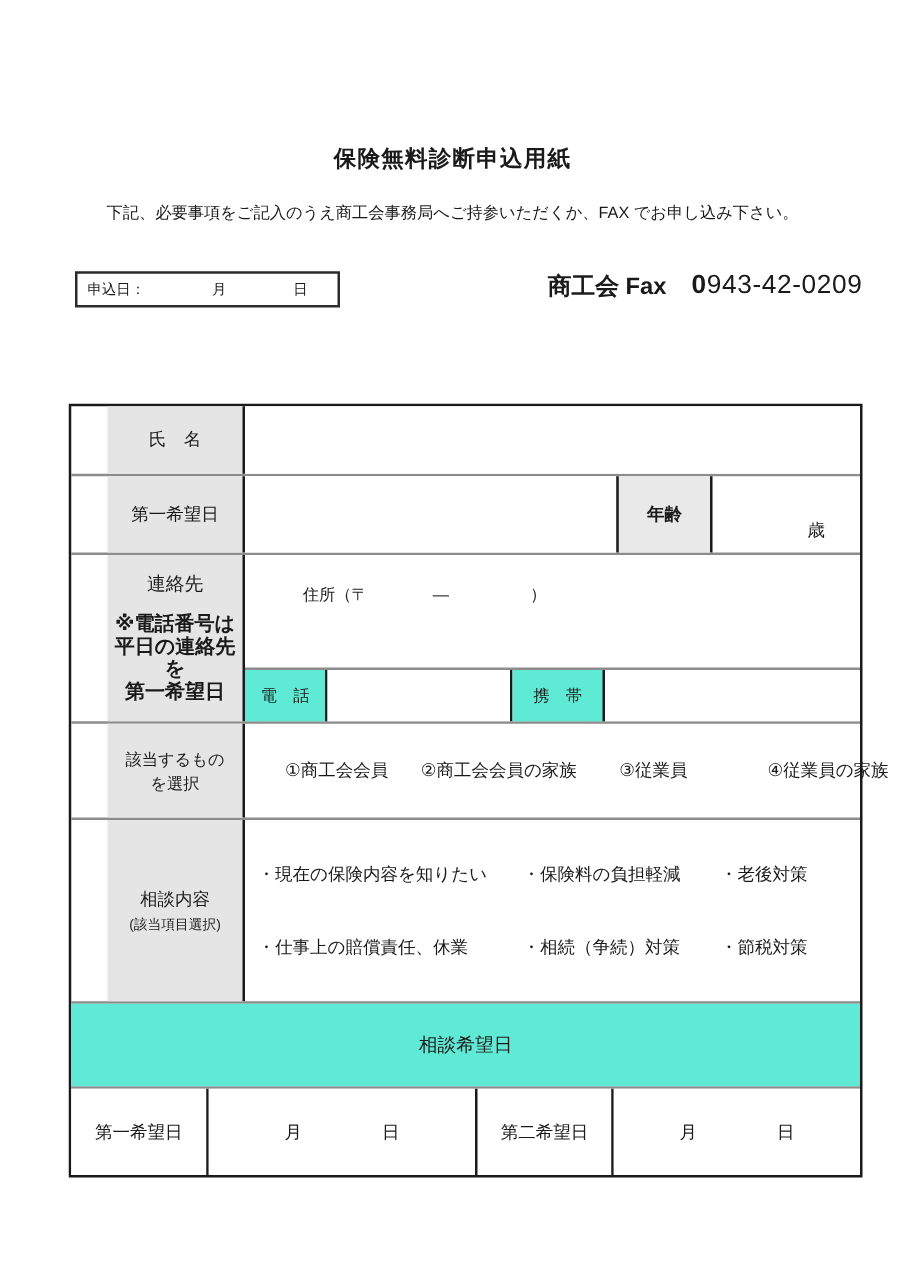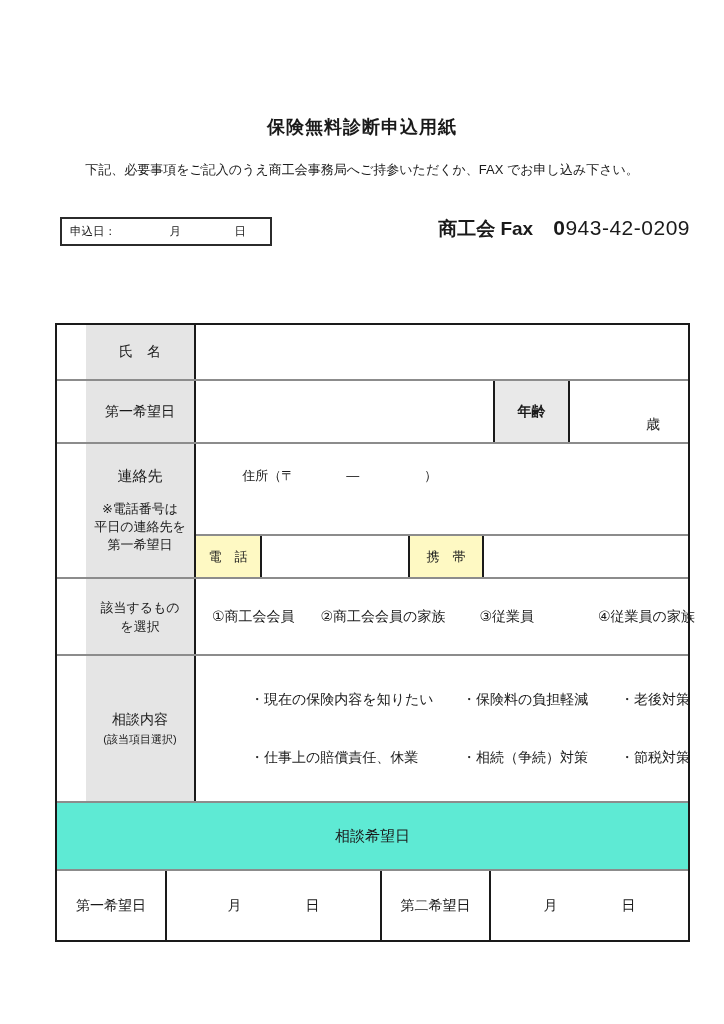--- a/index.html
+++ b/index.html
@@ -94,66 +94,65 @@
   }
   .age-field {
     flex: 0 0 118px;
     display: flex;
     align-items: flex-end;
     justify-content: flex-end;
     padding: 0 28px 8px 0;
   }
 
   .contact-label-main { font-size: 15px; margin-bottom: 14px; }
-  .contact-note { font-size: 13px; font-weight: normal; line-height: 18px; }
+  .contact-note { font-size: 16px; font-weight: bold; line-height: 18px; }
   .contact-content { flex: 1 1 auto; display: flex; flex-direction: column; }
   .address-area {
     height: 92px;
     border-bottom: 2px solid #8c8c8c;
     padding: 8px 0 0 10px;
     font-size: 13px;
     white-space: pre;
   }
   .phone-row { flex: 1 1 auto; display: flex; }
   .phone-label, .mobile-label {
-    background: #fef9c3;
+    background: #5eead4;
     display: flex; align-items: center; justify-content: center;
     font-size: 13px;
     border-right: 2px solid #1a1a1a;
   }
   .phone-label { flex: 0 0 66px; }
   .phone-field { flex: 0 0 148px; border-right: 2px solid #1a1a1a; background: #fff; }
   .mobile-label { flex: 0 0 74px; }
   .mobile-field { flex: 1 1 auto; background: #fff; }
 
   .category-label { font-size: 13px; line-height: 19px; }
   .category-options {
     flex: 1 1 auto;
     display: flex;
     align-items: center;
-    padding-left: 16px;
+    padding-left: 32px;
     gap: 0;
   }
   .category-options span { white-space: nowrap; }
   .category-options .opt-1 { margin-right: 26px; }
   .category-options .opt-2 { margin-right: 34px; }
   .category-options .opt-3 { margin-right: 64px; }
 
   .consult-label-main { font-size: 14px; }
   .consult-label-sub { font-size: 11px; margin-top: 3px; }
   .consult-grid {
     flex: 1 1 auto;
     display: grid;
     grid-template-columns: 212px 158px 1fr;
     row-gap: 40px;
     align-content: center;
     padding-left: 10px;
     font-size: 14px;
     white-space: nowrap;
-    margin-left: 44px;
   }
   .wish-header {
     width: 100%;
     display: flex; align-items: center; justify-content: center;
     font-size: 15px;
     background: #5eead4;
   }
   .date-cell-label {
     display: flex; align-items: center; justify-content: center;
     background: #ffffff;

